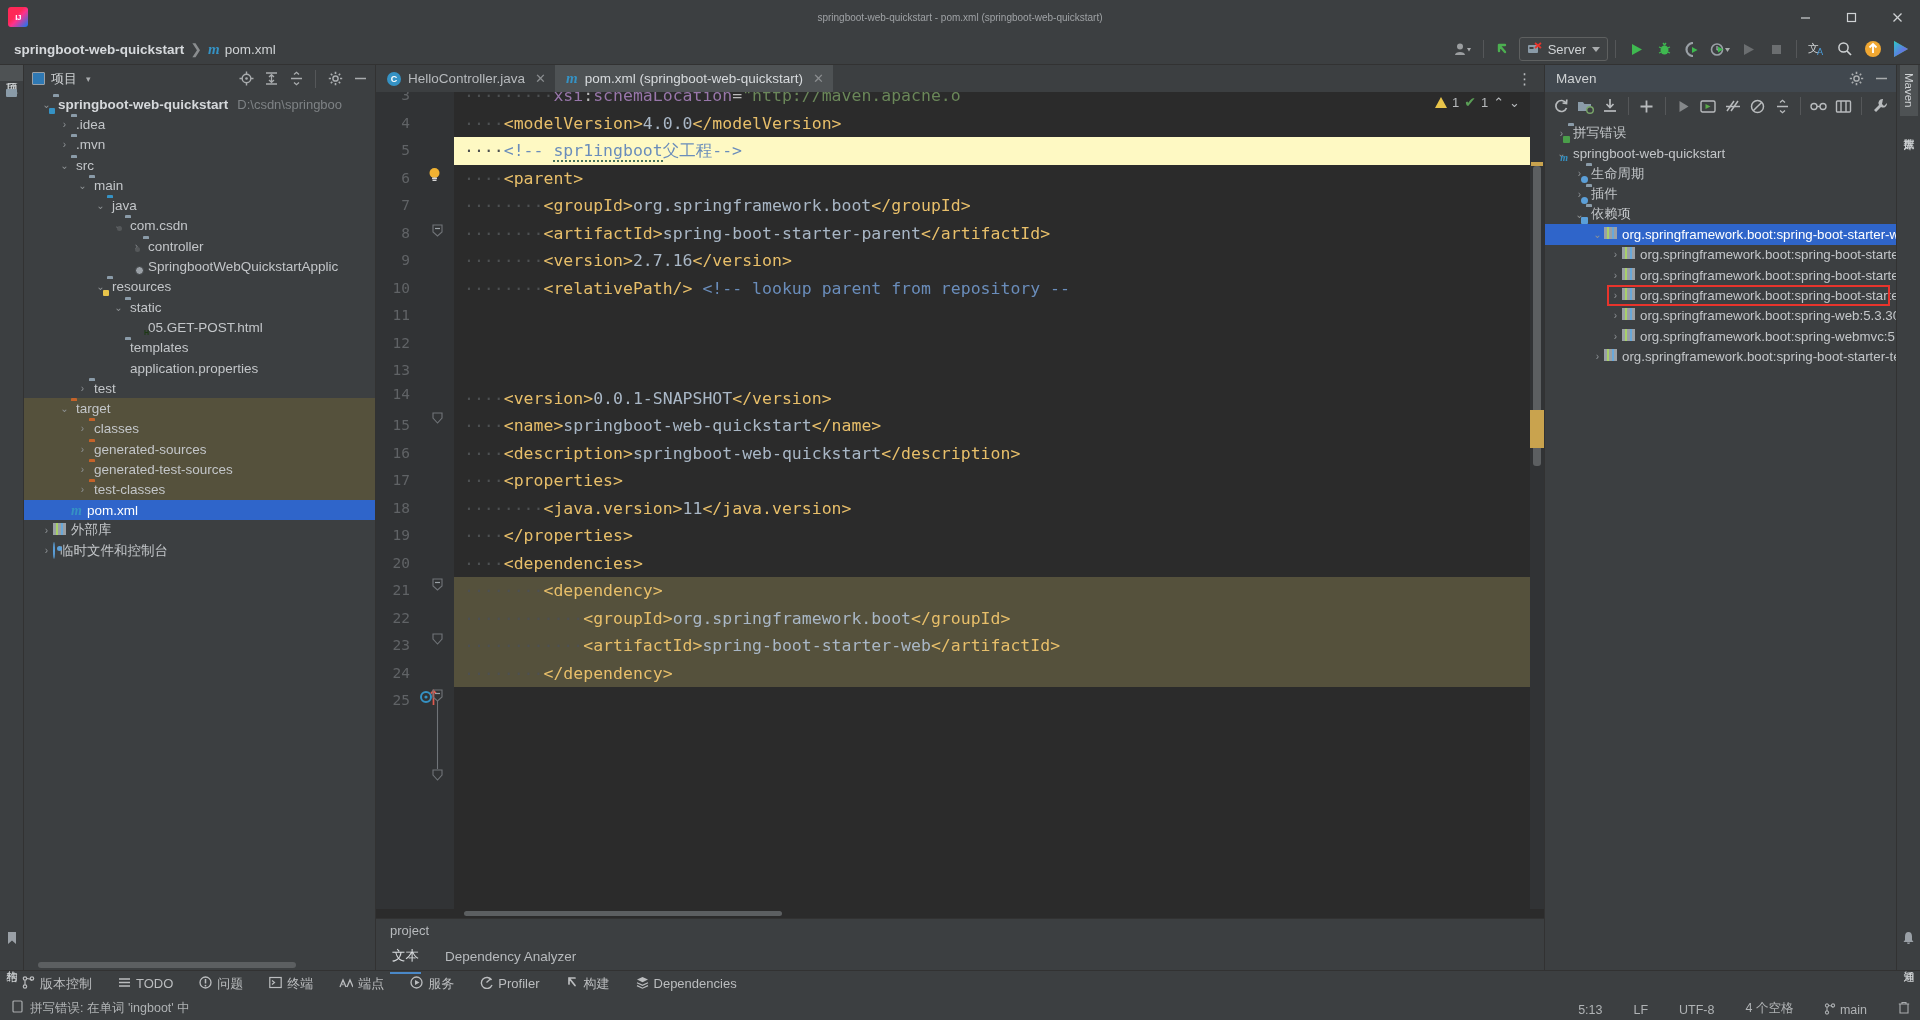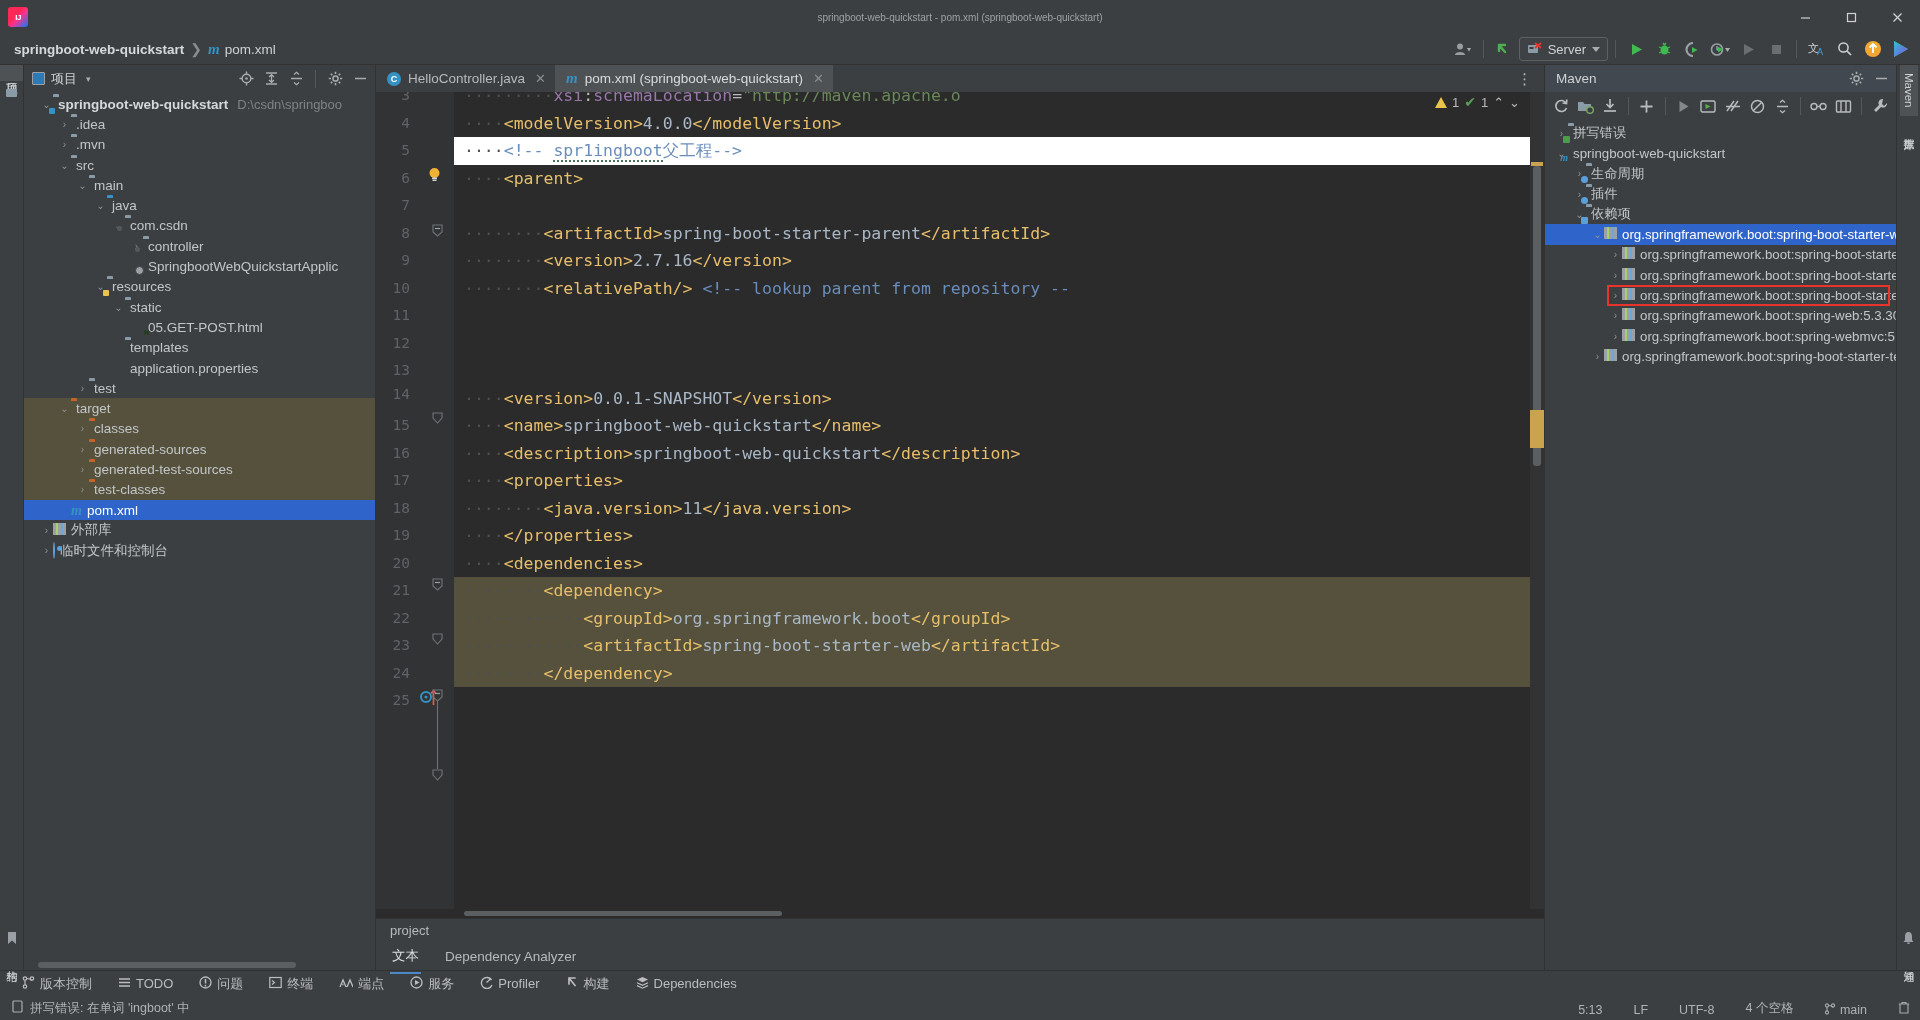--- a/index.html
+++ b/index.html
@@ -133,21 +133,21 @@
 
   .editor-main { flex:1; display:flex; position:relative; min-height:0; overflow:hidden; background:#2b2b2b;}
   .gutter { width:78px; background:#313335; flex-shrink:0; position:relative; }
   .lineno { position:absolute; right:44px; font-size:14.5px; color:#606366; font-family:"DejaVu Sans Mono",monospace; text-align:right; width:30px;}
   .code-surface { flex:1; position:relative; overflow:hidden; background:#2b2b2b;}
   .cline {
     position:absolute; left:0; right:0; height:27.5px; line-height:27.5px;
     font-family:"DejaVu Sans Mono", monospace; font-size:16.5px; white-space:pre;
     color:#a9b7c6; padding-left:10px;
   }
-  .cline.cur { background:#ffffff; }
+  .cline.cur { background:#fef9c3; }
   .sel-block { position:absolute; background:#55513c; }
   .ind { color:#4d5052; }
   .tag { color:#e8bf6a; }
   .attr { color:#bababa; }
   .str { color:#6a8759; }
   .val { color:#a9b7c6; }
   .cmt { color:#6a8dbb; }
   .ns  { color:#9876aa; }
   .err-squiggle { border-bottom:2px dotted #49735b; }
 
@@ -628,20 +628,21 @@
             <span class="chk">✔</span>
             <span>1</span>
             <span>⌃</span>
             <span>⌄</span>
           </div>
         <div class="sel-block" style="left: 0px; right: 0px; top: 485px; height: 110px;"></div>
             <div class="cline" style="top: -10px;"><span class="ind">·········</span><span class="ns">xsi</span><span class="attr">:</span><span class="ns">schemaLocation</span><span class="attr">=</span><span class="str">"http://maven.apache.o</span></div>
             <div class="cline" style="top: 17.5px;"><span class="ind">····</span><span class="tag">&lt;modelVersion&gt;</span><span class="val">4.0.0</span><span class="tag">&lt;/modelVersion&gt;</span></div>
             <div class="cline cur" style="top: 45px;"><span class="ind">····</span><span class="cmt">&lt;!-- </span><span class="cmt err-squiggle">spr1ingboot</span><span class="cmt">父工程--&gt;</span></div>
             <div class="cline" style="top: 72.5px;"><span class="ind">····</span><span class="tag">&lt;parent&gt;</span></div>
+            <div class="cline" style="top: 100px;"><span class="ind">········</span><span class="tag">&lt;groupId&gt;</span><span class="val">org.springframework.boot</span><span class="tag">&lt;/groupId&gt;</span></div>
             <div class="cline" style="top: 127.5px;"><span class="ind">········</span><span class="tag">&lt;artifactId&gt;</span><span class="val">spring-boot-starter-parent</span><span class="tag">&lt;/artifactId&gt;</span></div>
             <div class="cline" style="top: 155px;"><span class="ind">········</span><span class="tag">&lt;version&gt;</span><span class="val">2.7.16</span><span class="tag">&lt;/version&gt;</span></div>
             <div class="cline" style="top: 182.5px;"><span class="ind">········</span><span class="tag">&lt;relativePath/&gt;</span> <span class="cmt">&lt;!-- lookup parent from repository --</span></div>
             <div class="cline" style="top: 292.5px;"><span class="ind">····</span><span class="tag">&lt;version&gt;</span><span class="val">0.0.1-SNAPSHOT</span><span class="tag">&lt;/version&gt;</span></div>
             <div class="cline" style="top: 320px;"><span class="ind">····</span><span class="tag">&lt;name&gt;</span><span class="val">springboot-web-quickstart</span><span class="tag">&lt;/name&gt;</span></div>
             <div class="cline" style="top: 347.5px;"><span class="ind">····</span><span class="tag">&lt;description&gt;</span><span class="val">springboot-web-quickstart</span><span class="tag">&lt;/description&gt;</span></div>
             <div class="cline" style="top: 375px;"><span class="ind">····</span><span class="tag">&lt;properties&gt;</span></div>
             <div class="cline" style="top: 402.5px;"><span class="ind">········</span><span class="tag">&lt;java.version&gt;</span><span class="val">11</span><span class="tag">&lt;/java.version&gt;</span></div>
             <div class="cline" style="top: 430px;"><span class="ind">····</span><span class="tag">&lt;/properties&gt;</span></div>
             <div class="cline" style="top: 457.5px;"><span class="ind">····</span><span class="tag">&lt;dependencies&gt;</span></div>

